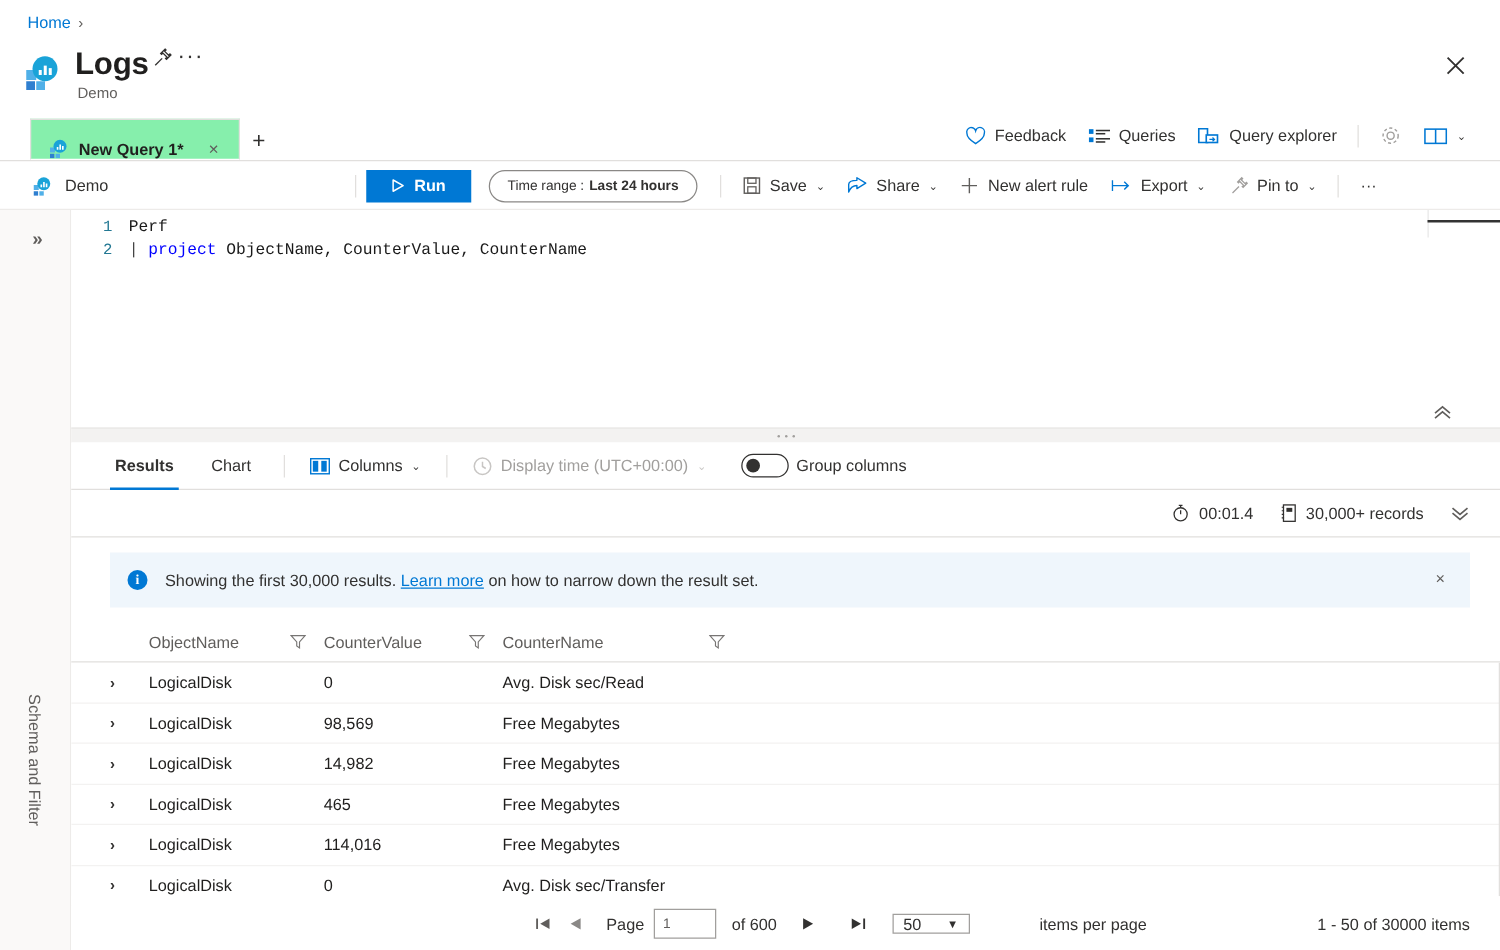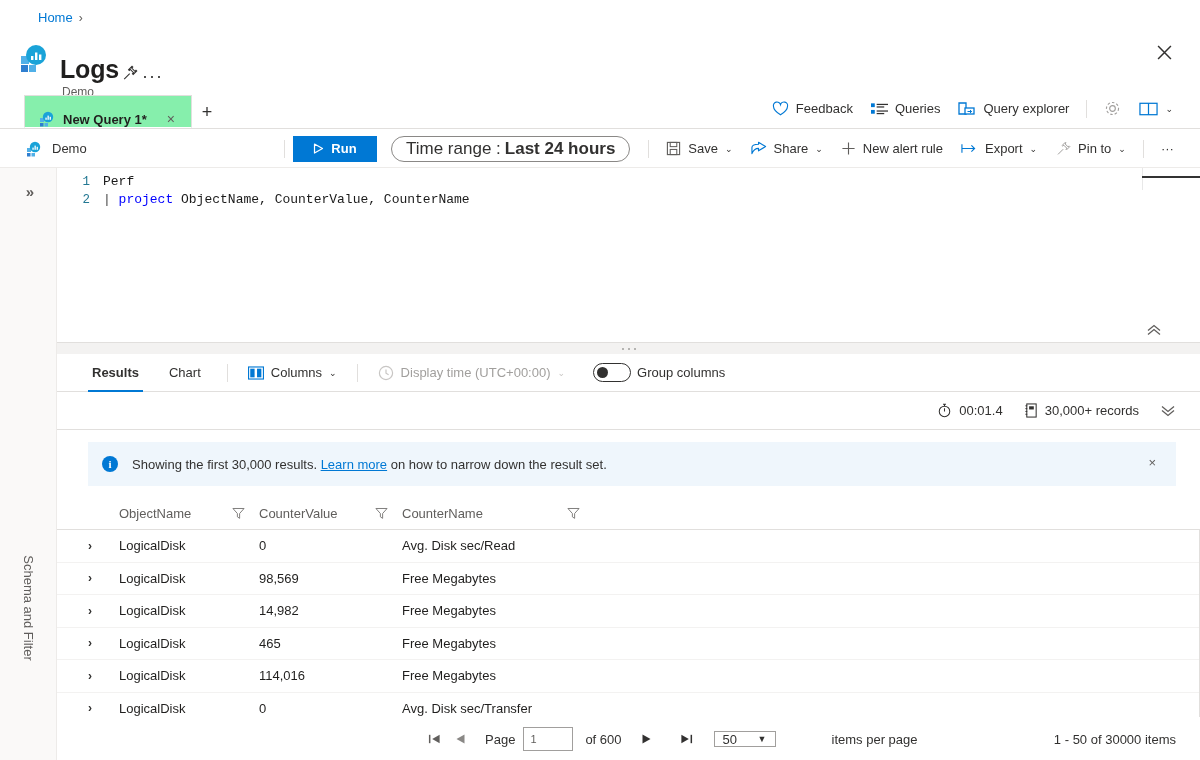--- a/index.html
+++ b/index.html
@@ -12,33 +12,32 @@
     color: #323130;
     overflow: hidden;
   }
   .app { position: relative; width: 1200px; height: 760px; background:#fff; }
 
   
   .breadcrumb {
     position: absolute; left: 22px; top: 10px;
     display: flex; align-items: center; gap: 6px;
     font-size: 13px;
-    margin-left: 16px;
   }
   .breadcrumb .crumb { color: #0078d4; cursor: pointer; }
   .breadcrumb .sep { color: #605e5c; font-size: 12px; }
 
   
   .title-row {
     position: absolute; left: 20px; top: 36px;
     display: flex; align-items: flex-start; gap: 10px;
   }
   .logs-icon { width: 30px; height: 30px; margin-top: 7px; position: relative; }
   .title-text { display:flex; flex-direction: column; }
-  .title-line { display: flex; align-items: flex-end; gap: 0; margin-top: 18px; }
+  .title-line { display: flex; align-items: flex-start; gap: 0; }
   .page-title { font-size: 25px; font-weight: 600; color: #201f1e; letter-spacing: -.2px; line-height: 30px;}
   .subtitle { font-size: 12px; color: #605e5c; margin-top: 1px; margin-left: 2px;}
   .icon-btn { background: none; border: none; cursor: pointer; padding: 2px; color:#323130; line-height:0; }
   .dots { font-size: 18px; color:#323130; letter-spacing:1px; line-height: 12px; }
 
   .close-x {
     position: absolute; right: 22px; top: 38px;
     width: 28px; height: 28px; border:none; background: none; cursor: pointer;
     display:flex; align-items:center; justify-content:center;
   }
@@ -83,21 +82,21 @@
   .scope { display:flex; align-items:center; gap:10px; font-size:13px; color:#323130; min-width: 250px;}
   .run-btn {
     background:#0078d4; color:#fff; border:none; height:26px; min-width: 84px;
     font-size:13px; font-weight:600; cursor:pointer;
     display:flex; align-items:center; justify-content:center; gap:7px;
     font-family:"Liberation Sans", sans-serif;
   }
   .pill {
     height:26px; border:1px solid #8a8886; border-radius:13px;
     display:flex; align-items:center; padding: 0 14px; gap:4px;
-    font-size:17px; color:#323130; background:#fff; cursor:pointer; margin-left:14px;
+    font-size:11px; color:#323130; background:#fff; cursor:pointer; margin-left:14px;
   }
   .pill b { font-weight:600; }
   .chev { font-size: 9px; color: #323130; }
 
   
   .rail {
     position:absolute; left:0; top:168px; width:57px; height: 592px;
     background:#faf9f8; border-right:1px solid #edebe9;
   }
   .rail .expand {

